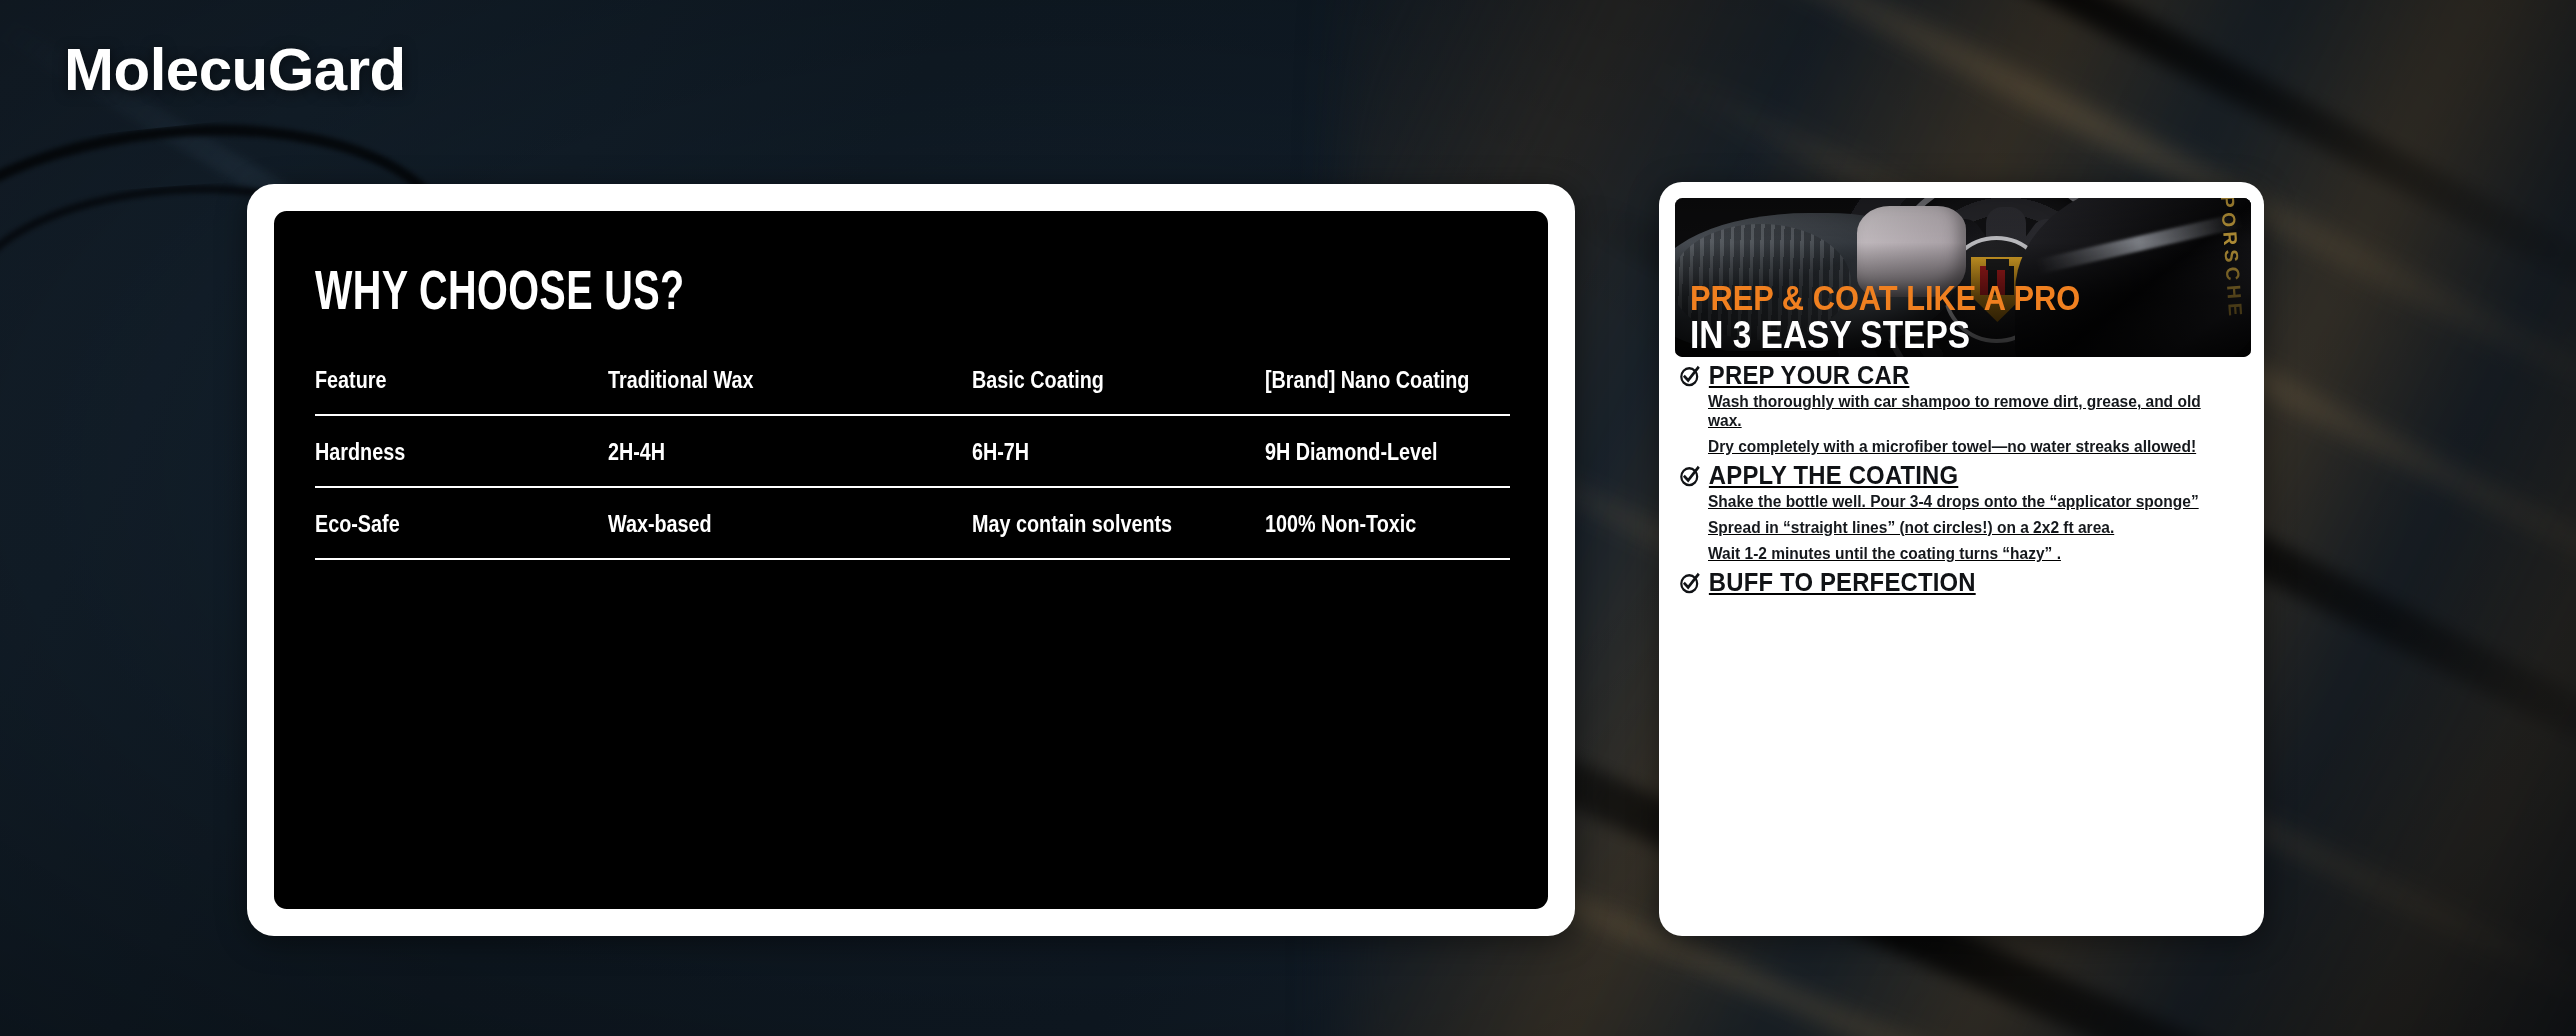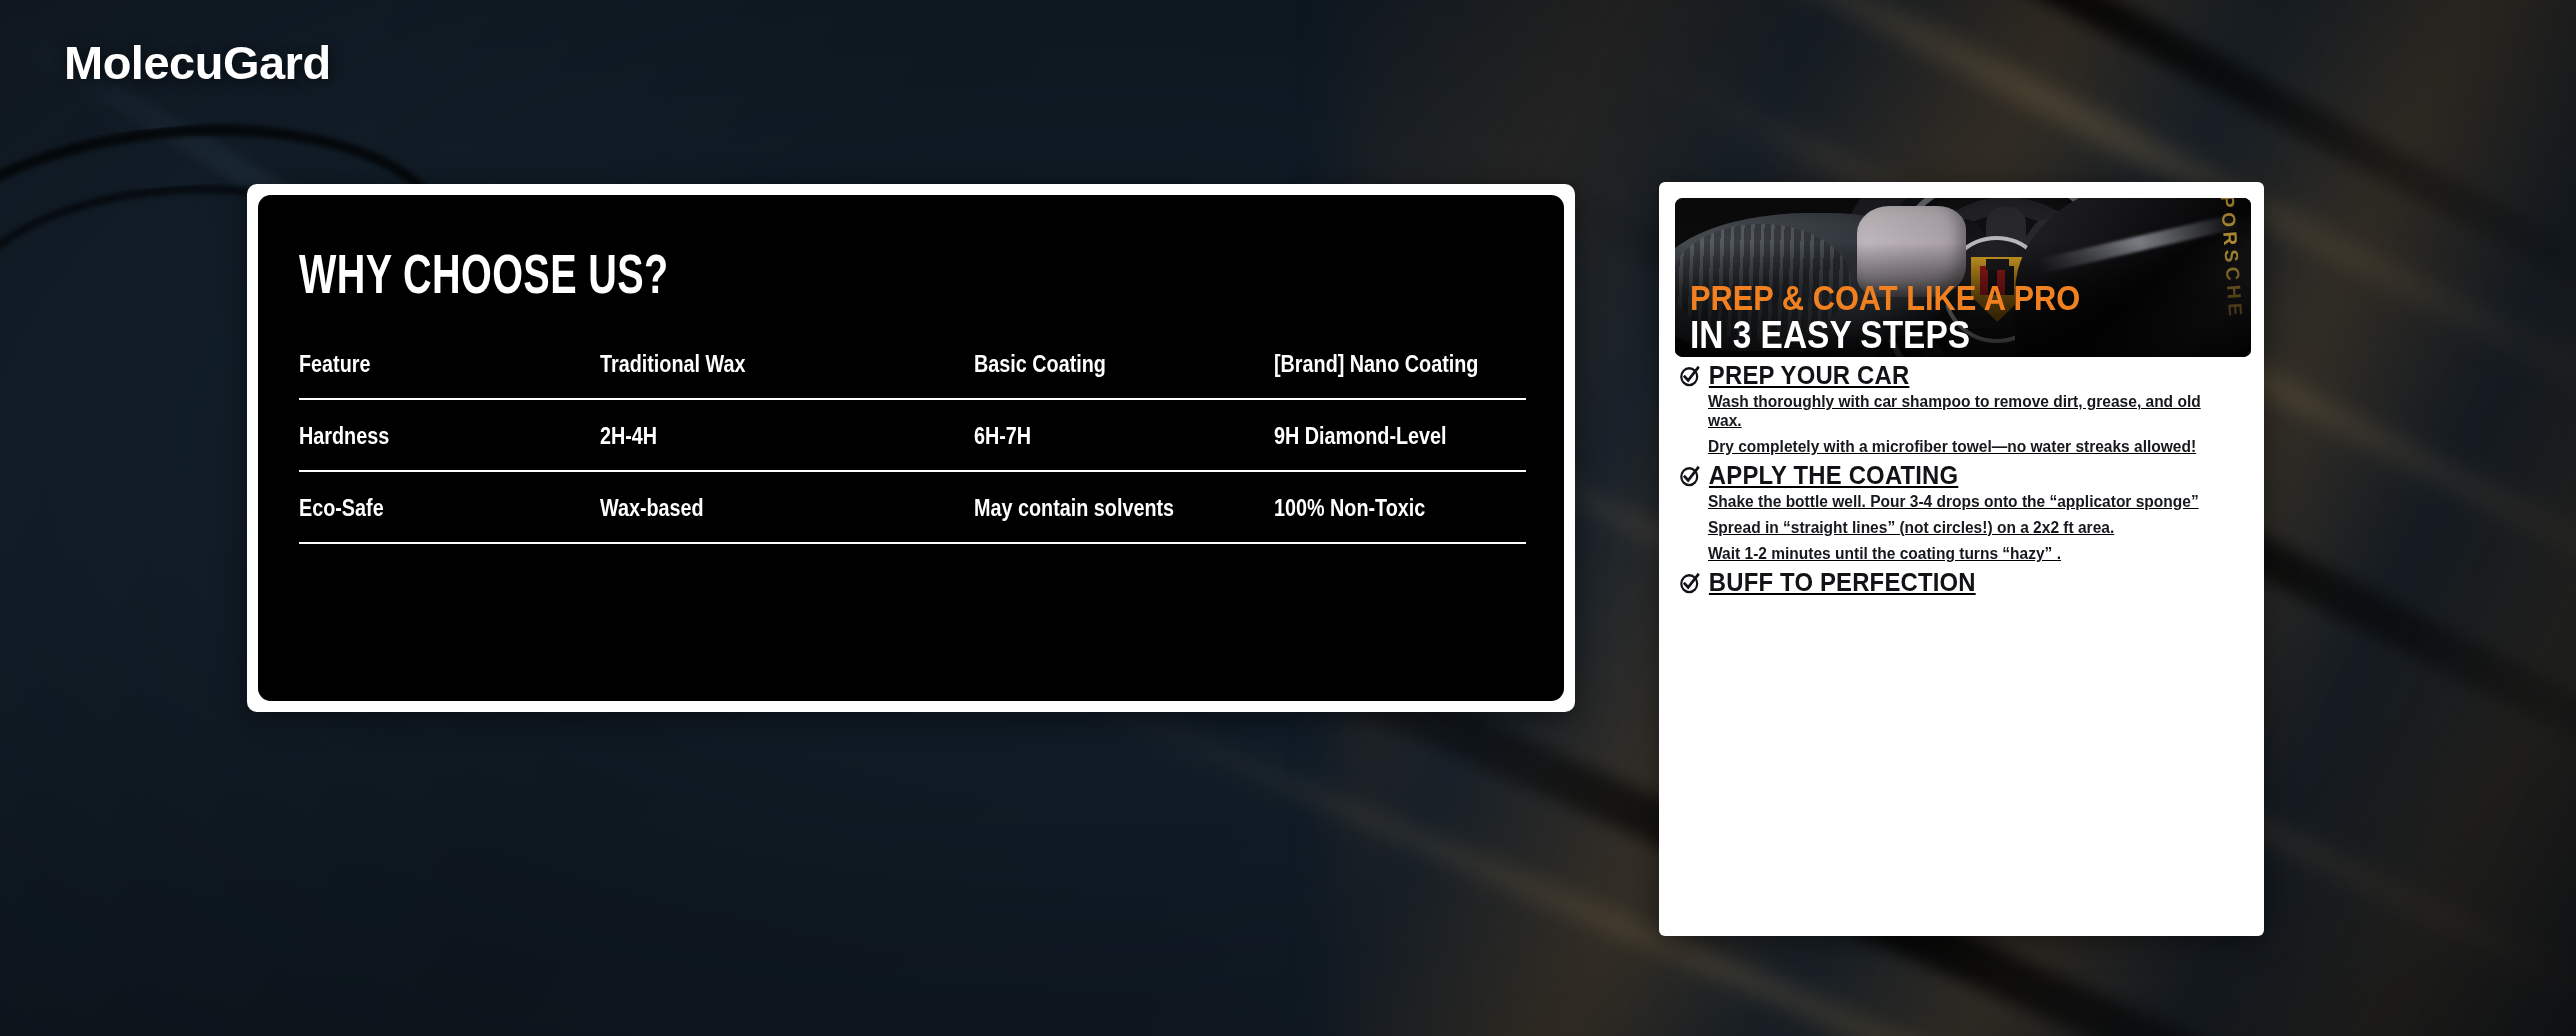--- a/index.html
+++ b/index.html
@@ -47,30 +47,30 @@
     filter:blur(4.5px);
   }
   .vignette {
     position:absolute; inset:0;
     background:radial-gradient(ellipse 75% 90% at 42% 45%, rgba(0,0,0,0) 30%, rgba(0,0,0,0.45) 100%);
   }
 
   
   #logo {
     position:absolute; left:64px; top:35px;
-    color:#ffffff; font-size:47px; font-weight:bold;
+    color:#ffffff; font-size:60px; font-weight:bold;
     letter-spacing:-0.5px; z-index:20;
     text-shadow:0 1.8px 12.7px rgba(0,0,0,.6);
   }
 
   
   #table-card {
-    position:absolute; left:247px; top:184px; width:1328px; height:528px;
-    background:#ffffff; border-radius:10px; z-index:10;
-    padding:11px;
+    position:absolute; left:247px; top:184px; width:1328px; height:752px;
+    background:#ffffff; border-radius:27px; z-index:10;
+    padding:27px;
     box-shadow:0 5.5px 31px rgba(0,0,0,.45);
   }
   #table-panel {
     width:100%; height:100%;
     background:#000000; border-radius:12.7px;
     padding:47px 38px 38px 41px;
   }
   #panel-title {
     color:#ffffff;
     font-size:55px; font-weight:bold;
@@ -97,21 +97,21 @@
   }
   table.cmp col.c0 { width:24.5%; }
   table.cmp col.c1 { width:30.5%; }
   table.cmp col.c2 { width:24.5%; }
   table.cmp col.c3 { width:20.5%; }
   table.cmp th { padding-top:0; }
 
   
   #steps-card {
     position:absolute; left:1659px; top:182px; width:605px; height:754px;
-    background:#ffffff; border-radius:6px; z-index:10;
+    background:#ffffff; border-radius:23px; z-index:10;
     padding:16.4px 14.5px 14.5px 16.4px;
     box-shadow:0 5.5px 31px rgba(0,0,0,.45);
     overflow:hidden;
   }
   #hero {
     position:relative; width:576px; height:159px;
     border-radius:7.3px; overflow:hidden;
     background:#0b0b0c;
   }
   .hero-art { position:absolute; inset:0; }

